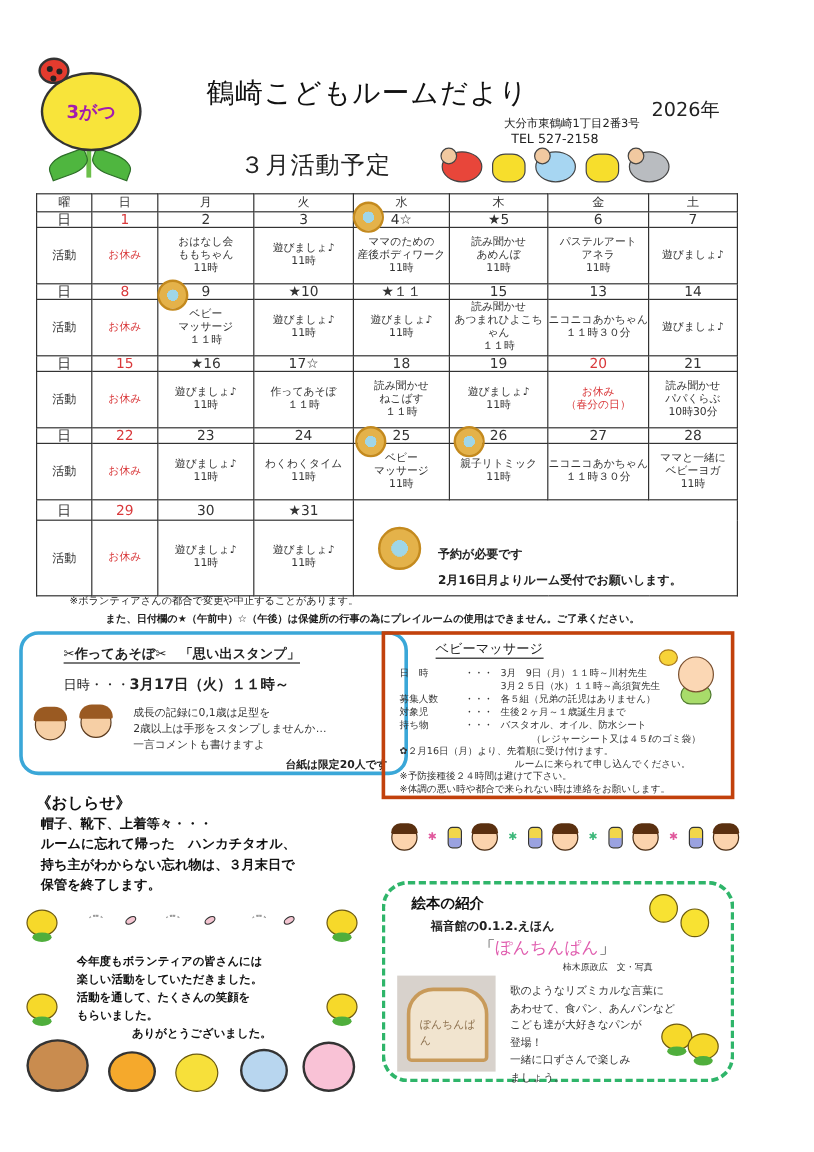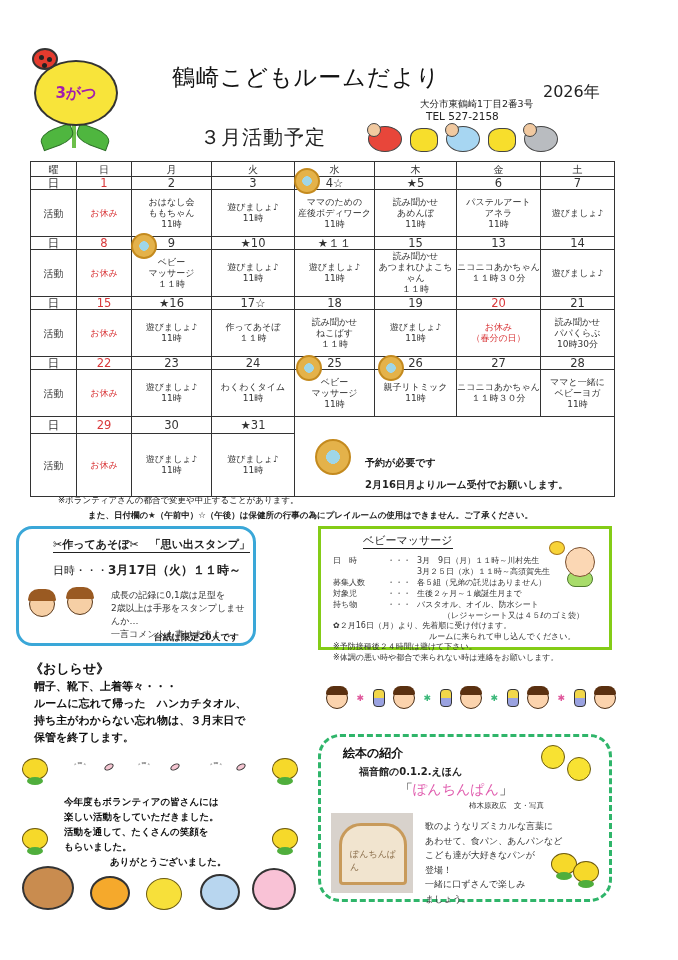--- a/index.html
+++ b/index.html
@@ -44,33 +44,33 @@
   .cal td.notice { text-align: left; padding-left: 20px; }
   .notice-wrap { display: flex; align-items: center; gap: 14px; }
   .medal { width: 36px; height: 36px; border-radius: 50%; background: radial-gradient(circle at 50% 50%, #9fd6e8 0 30%, #e4b24a 31% 100%); border: 2px solid #c48a1e; flex: none; }
   .notice-text { font-weight: bold; font-size: 10px; line-height: 22px; color: #222; margin-top: 35px; }
   .cal-medal { position: absolute; width: 26px; height: 26px; border-radius: 50%; background: radial-gradient(circle at 50% 50%, #9fd6e8 0 30%, #e4b24a 31% 100%); border: 2px solid #c48a1e; }
 
   .note1 { left: 58px; top: 495px; font-size: 8.5px; font-weight: normal; color: #222; }
   .note2 { left: 88px; top: 510px; font-size: 8.5px; font-weight: bold; color: #222; }
 
   
-  .craft-box { left: 16px; top: 526px; width: 240px; height: 120px; border: 3px solid #3aa7d8; border-radius: 16px; }
+  .craft-box { left: 16px; top: 526px; width: 324px; height: 120px; border: 3px solid #3aa7d8; border-radius: 16px; }
   .craft-title { position:absolute; left: 34px; top: 8px; font-size: 11px; font-weight: bold; color: #222; border-bottom: 1.5px solid #222; }
   .craft-when { position:absolute; left: 34px; top: 33px; font-size: 11px; color: #222; }
   .craft-when b { font-size: 12px; }
   .craft-body { position:absolute; left: 92px; top: 60px; font-size: 9px; line-height: 13px; color: #333; }
   .craft-kids { position:absolute; left: 6px; top: 60px; width: 72px; height: 40px; }
   .kid { position:absolute; width: 26px; height: 26px; border-radius: 50%; background: #f6cfa5; border: 1.5px solid #5a3a1e; }
   .kid.a { left: 4px; top: 2px; } .kid.b { left: 42px; top: 0; }
   .kid::before { content:""; position:absolute; left:-2px; top:-3px; width:28px; height:12px; border-radius: 14px 14px 2px 2px; background:#9a5a22; }
   .craft-limit { position:absolute; right: 14px; top: 102px; font-size: 9px; font-weight: bold; color: #222; }
 
   
-  .baby-box { left: 318px; top: 526px; width: 294px; height: 124px; border: 3px solid #84cc16; }
+  .baby-box { left: 318px; top: 526px; width: 294px; height: 140px; border: 3px solid #c2410c; }
   .baby-title { position:absolute; left: 42px; top: 4px; font-size: 11px; color: #222; border-bottom: 1.5px solid #222; }
   .baby-rows { position:absolute; left: 12px; top: 26px; font-size: 8px; line-height: 11px; color: #333; }
   .baby-row { display: flex; }
   .baby-row .k { width: 54px; }
   .baby-row .d { width: 30px; }
   .baby-row.indent { padding-left: 84px; }
   .baby-row.indent2 { padding-left: 110px; }
   .baby-foot { position:absolute; left: 12px; top: 92px; font-size: 8px; line-height: 10.5px; color: #333; }
   .baby-foot .ind { padding-left: 96px; }
   .baby-doll { position:absolute; right: 14px; top: 12px; width: 40px; height: 44px; }

